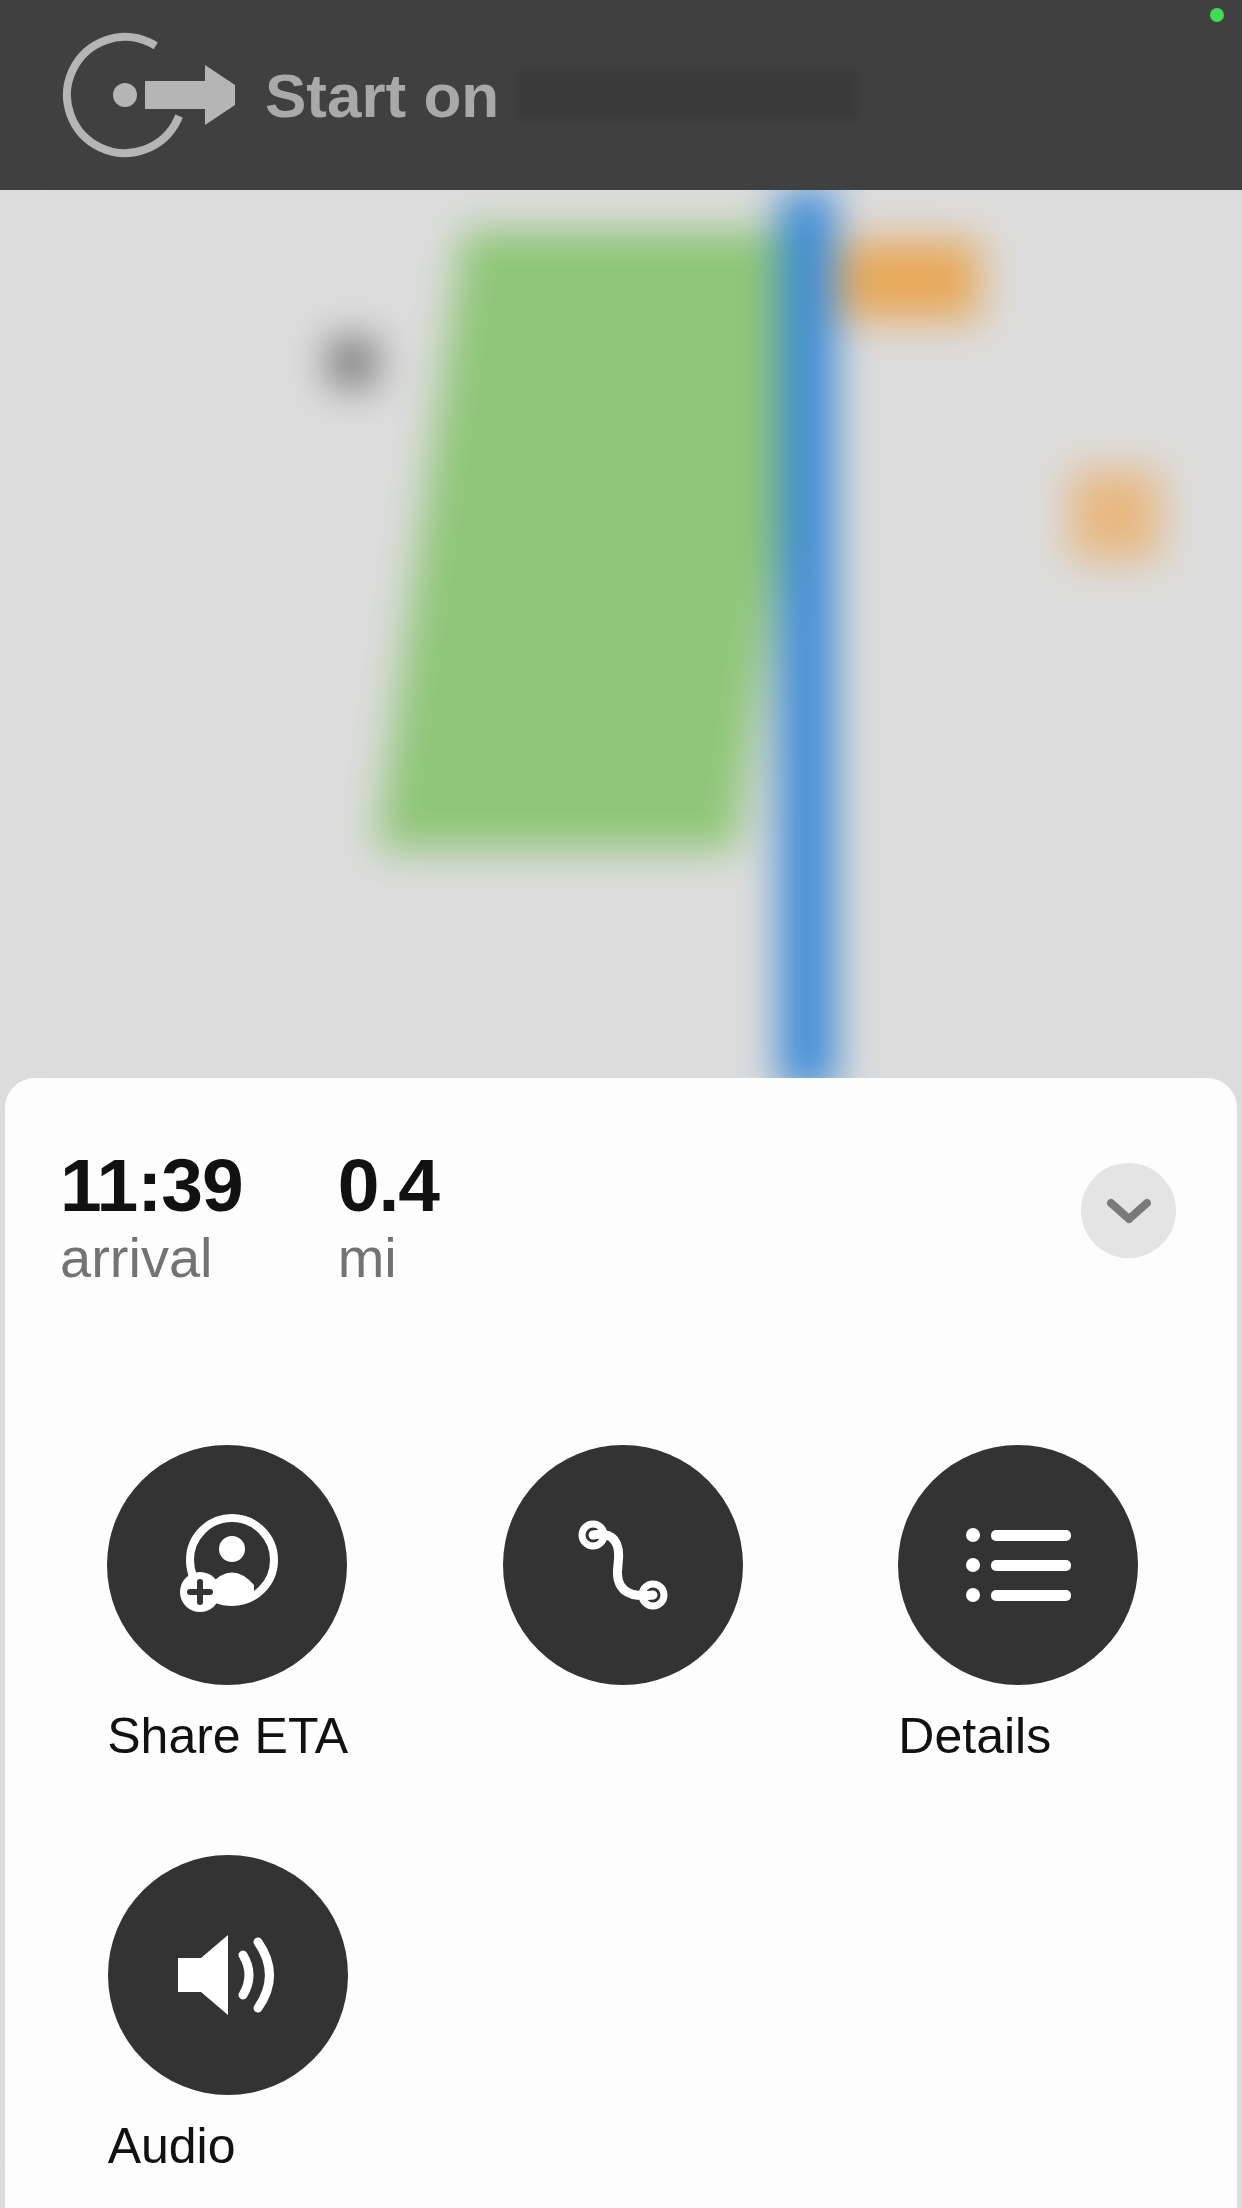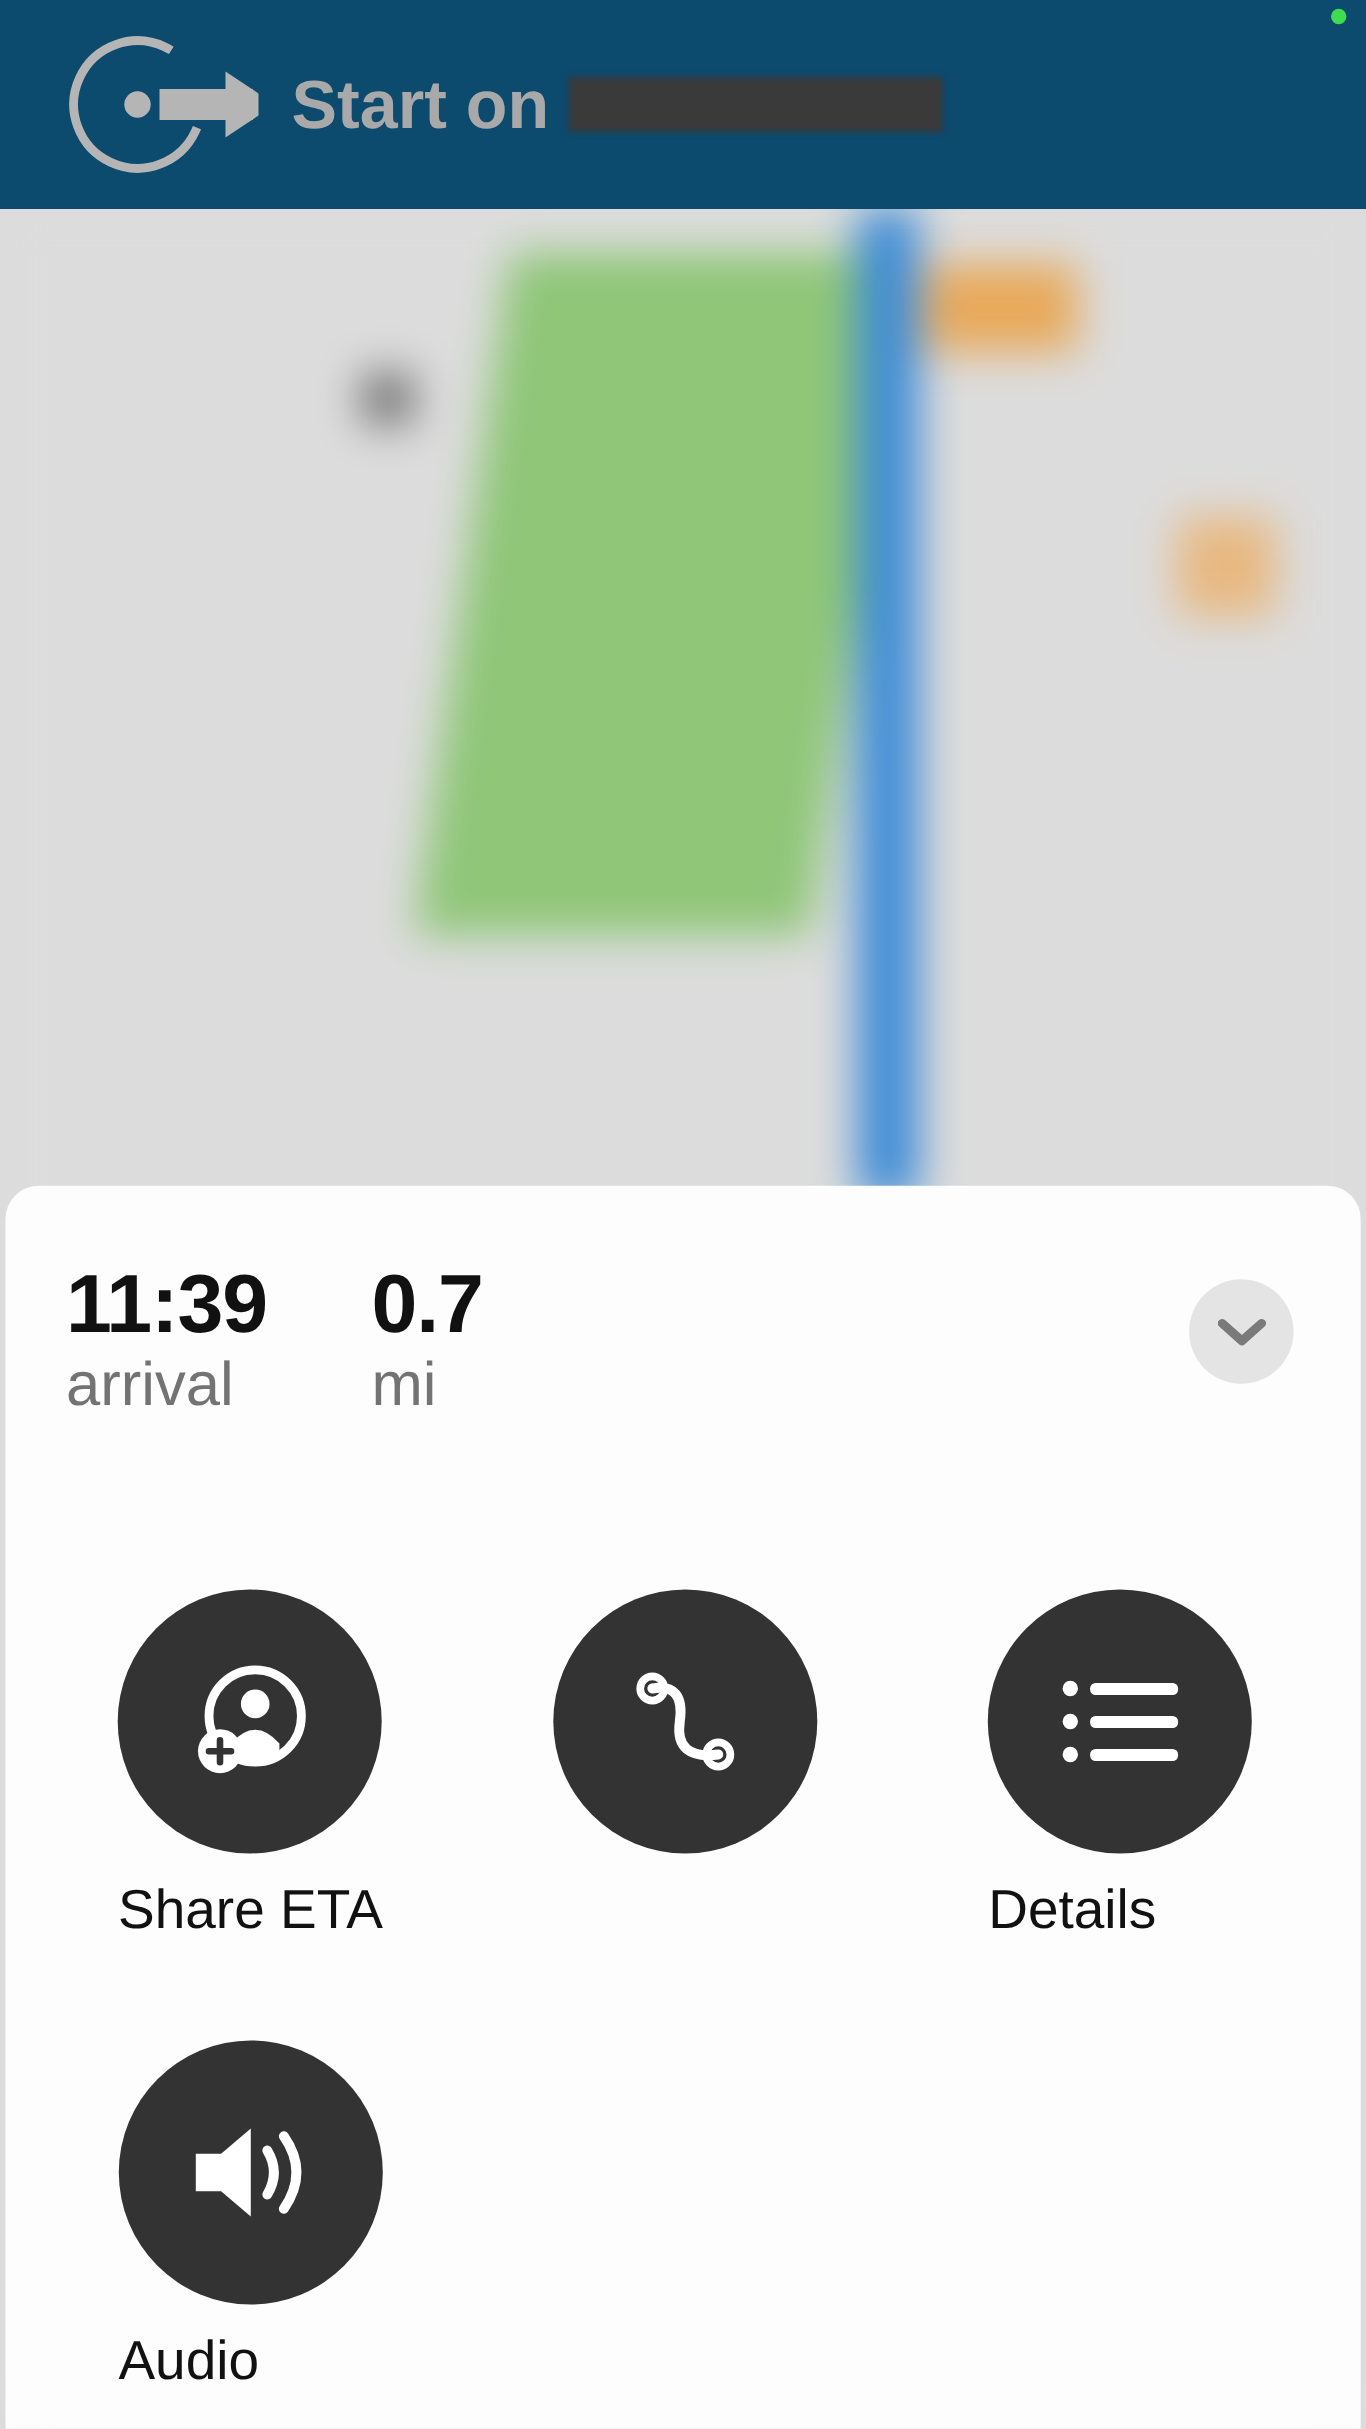--- a/index.html
+++ b/index.html
@@ -16,21 +16,21 @@
       background: #dcdcdc;
     }
     
     
     .nav-banner {
       position: absolute;
       top: 0;
       left: 0;
       right: 0;
       height: 190px;
-      background: #0c4a6e;
+      background: #404040;
       display: flex;
       align-items: center;
       padding: 0 50px;
       z-index: 10;
     }
     
     .nav-icon-wrapper {
       width: 190px;
       display: flex;
       align-items: center;
@@ -249,21 +249,21 @@
 </div>
 
 <div class="bottom-panel">
 
   <div class="stats-row">
     <div class="stat-block">
       <span class="stat-value">11:39</span>
       <span class="stat-label">arrival</span>
     </div>
     <div class="stat-block">
-      <span class="stat-value">0.7</span>
+      <span class="stat-value">0.4</span>
       <span class="stat-label">mi</span>
     </div>
 
     <div class="collapse-btn">
       <svg width="44" height="28" viewBox="0 0 44 28">
         <path d="M 4 6 L 22 22 L 40 6" stroke="#7a7a7a" stroke-width="8" fill="none" stroke-linecap="round" stroke-linejoin="round"></path>
       </svg>
     </div>
   </div>
 

